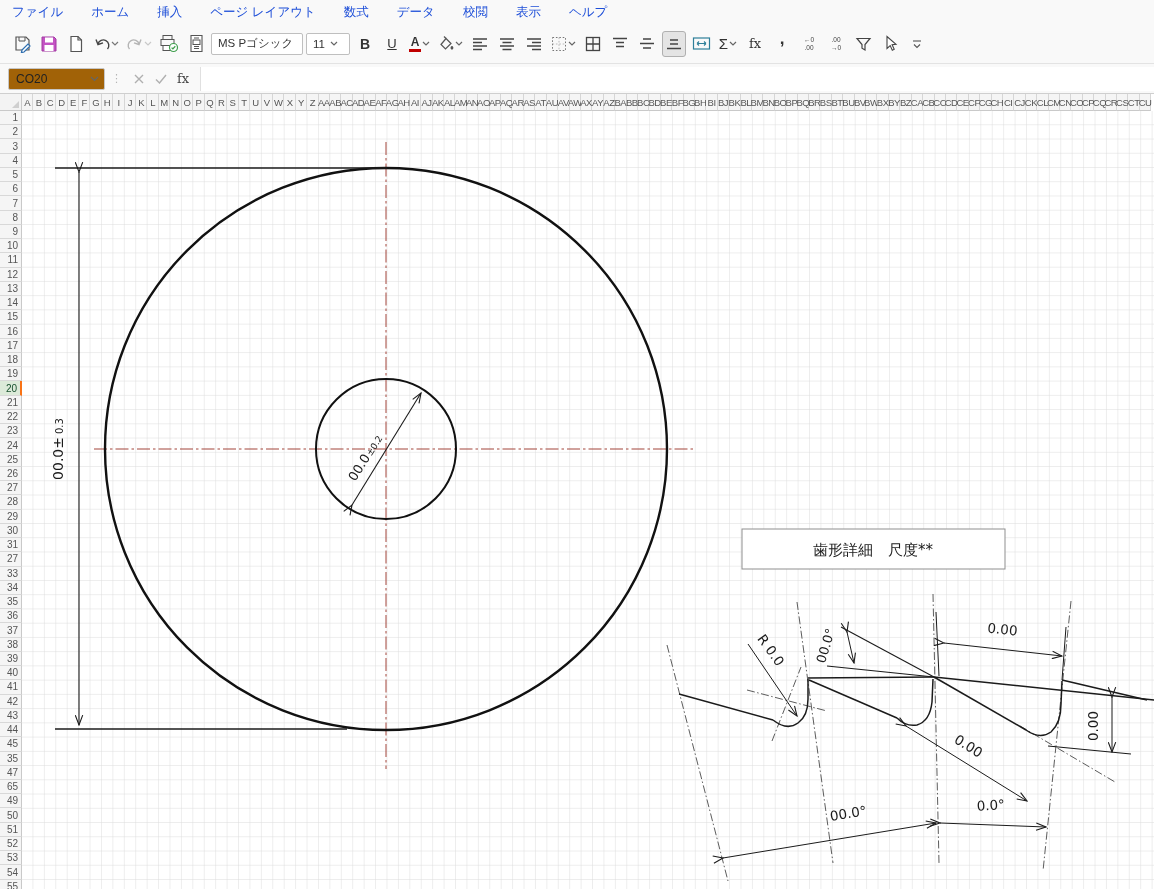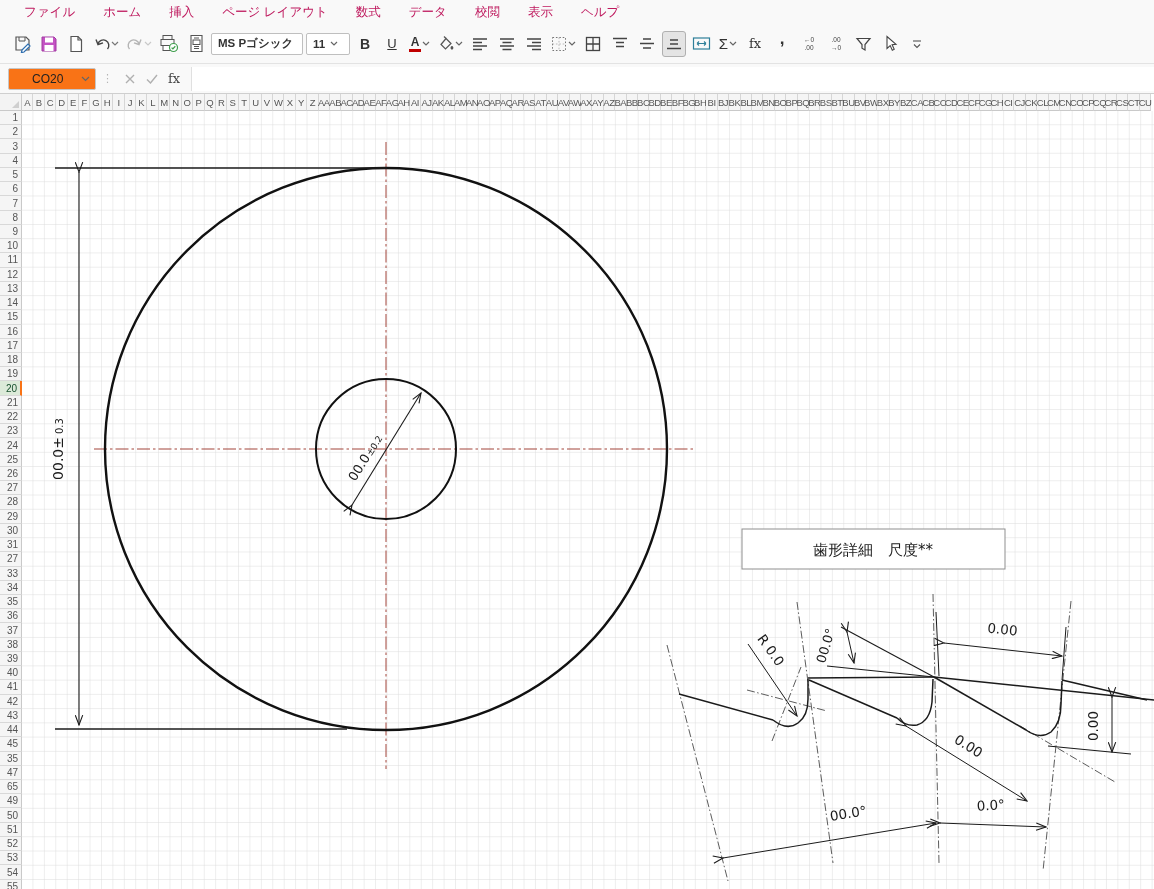--- a/index.html
+++ b/index.html
@@ -2,50 +2,50 @@
 <html><head>
 <meta charset="utf-8">
 <style>
   * { margin:0; padding:0; box-sizing:border-box; }
   html,body { width:1154px; height:889px; overflow:hidden; background:#fff;
     font-family:"Liberation Sans","DejaVu Sans",sans-serif; }
   .chrome { position:absolute; left:0; top:0; width:1154px; height:94px; background:#f9f9f9; }
 
   
   .menubar { position:absolute; left:0; top:0; width:100%; height:24px;
-    display:flex; align-items:center; gap:28px; padding-left:24px;
-    font-size:12.5px; color:#be185d; }
+    display:flex; align-items:center; gap:28px; padding-left:12px;
+    font-size:12.5px; color:#1d4ed8; }
   .menu-item { cursor:default; white-space:nowrap; }
 
   
   .toolbar { position:absolute; left:0; top:24px; width:100%; height:40px;
     display:flex; align-items:center; gap:3px; padding-left:10px;
     border-bottom:1px solid #e3e3e3; }
   .tbtn { height:26px; min-width:24px; display:flex; align-items:center; justify-content:center;
     border-radius:3px; color:#333; font-size:13px; position:relative; padding:0 2px; }
   .tbtn.sel { background:#e4e4e4; border:1px solid #b0b0b0; }
   .tbtn svg { display:block; }
   .chev { margin-left:1px; }
   .combo { height:22px; border:1px solid #bfbfbf; border-radius:2px; background:#fff;
-    display:flex; align-items:center; font-size:11.5px; color:#333; padding:0 4px 0 6px; gap:4px;font-weight:bold; }
+    display:flex; align-items:center; font-size:11.5px; color:#333; padding:0 4px 0 6px; gap:4px; }
   .combo .val { white-space:nowrap; }
   .glyph-b { font-weight:bold; font-size:14px; }
   .glyph-u { font-size:13px; text-decoration:underline; }
   .fc { display:flex; flex-direction:column; align-items:center; line-height:1; }
   .fc .bar { width:12px; height:3px; margin-top:1px; }
   .dec { font-size:6.5px; line-height:1.15; color:#444; white-space:pre-line; text-align:center; }
   .sigma { font-size:15px; }
   .fxit { font-family:"DejaVu Serif","Liberation Serif",serif; font-size:13px; }
   .commai { font-size:17px; font-weight:bold; line-height:0.5; padding-bottom:8px; }
 
   
   .fbar { position:absolute; left:0; top:64px; width:100%; height:30px; background:#f9f9f9;
     border-bottom:1px solid #cfcfcf; display:flex; align-items:center; padding-left:8px; }
-  .namebox { width:88px; height:22px; background:#f97316; border:1px solid #c6c6c6; border-radius:2px;
-    display:flex; align-items:center; font-size:12px; color:#222; padding-left:23px; }
+  .namebox { width:97px; height:22px; background:#a16207; border:1px solid #c6c6c6; border-radius:2px;
+    display:flex; align-items:center; font-size:12px; color:#222; padding-left:7px; }
   .namebox .nval { flex:1; }
   .dots { color:#b5b5b5; font-size:11px; margin:0 6px; letter-spacing:0; }
   .fbtn { width:22px; height:22px; display:flex; align-items:center; justify-content:center; color:#9a9a9a; }
   .finput { flex:1; height:24px; background:#fff; border-left:1px solid #e0e0e0; margin-left:6px;
     font-size:12px; padding-left:6px; color:#222; }
 
   
   .sheet { position:absolute; left:0; top:94px; width:1154px; height:795px; background:#fff; }
   .corner { position:absolute; left:0; top:0; width:22px; height:17px; background:#f3f3f3;
     border-right:1px solid #c9c9c9; border-bottom:1px solid #c9c9c9; }

